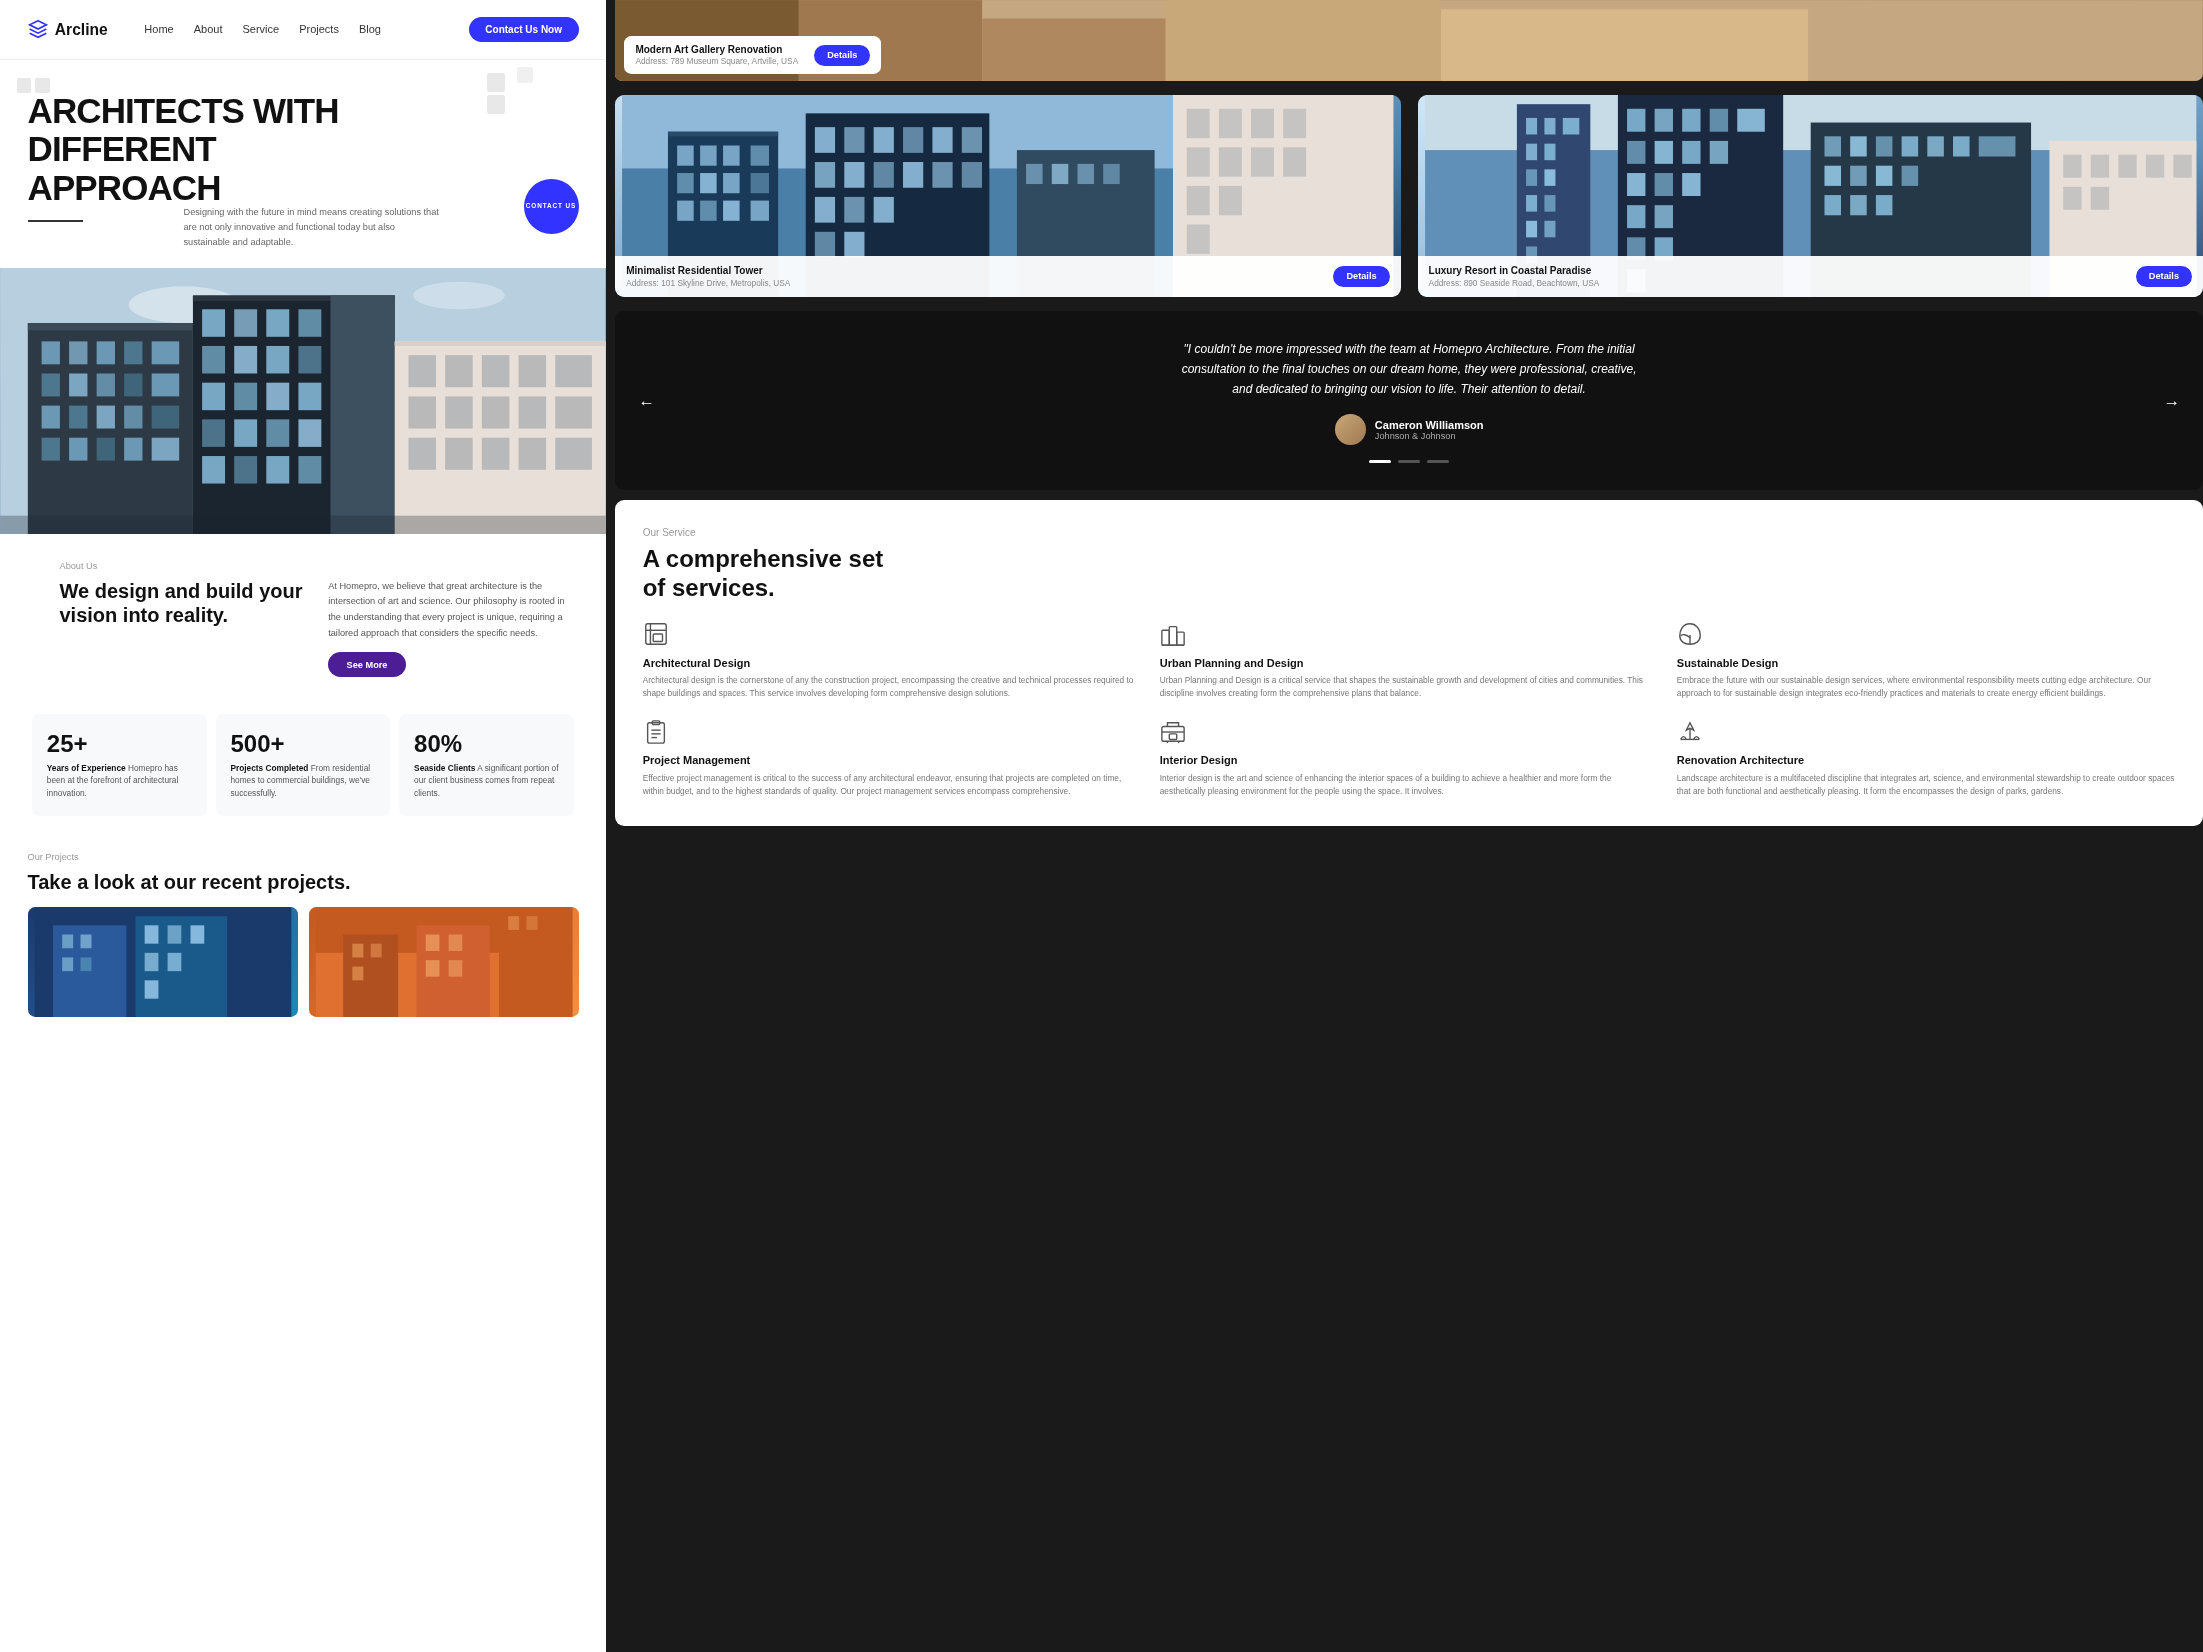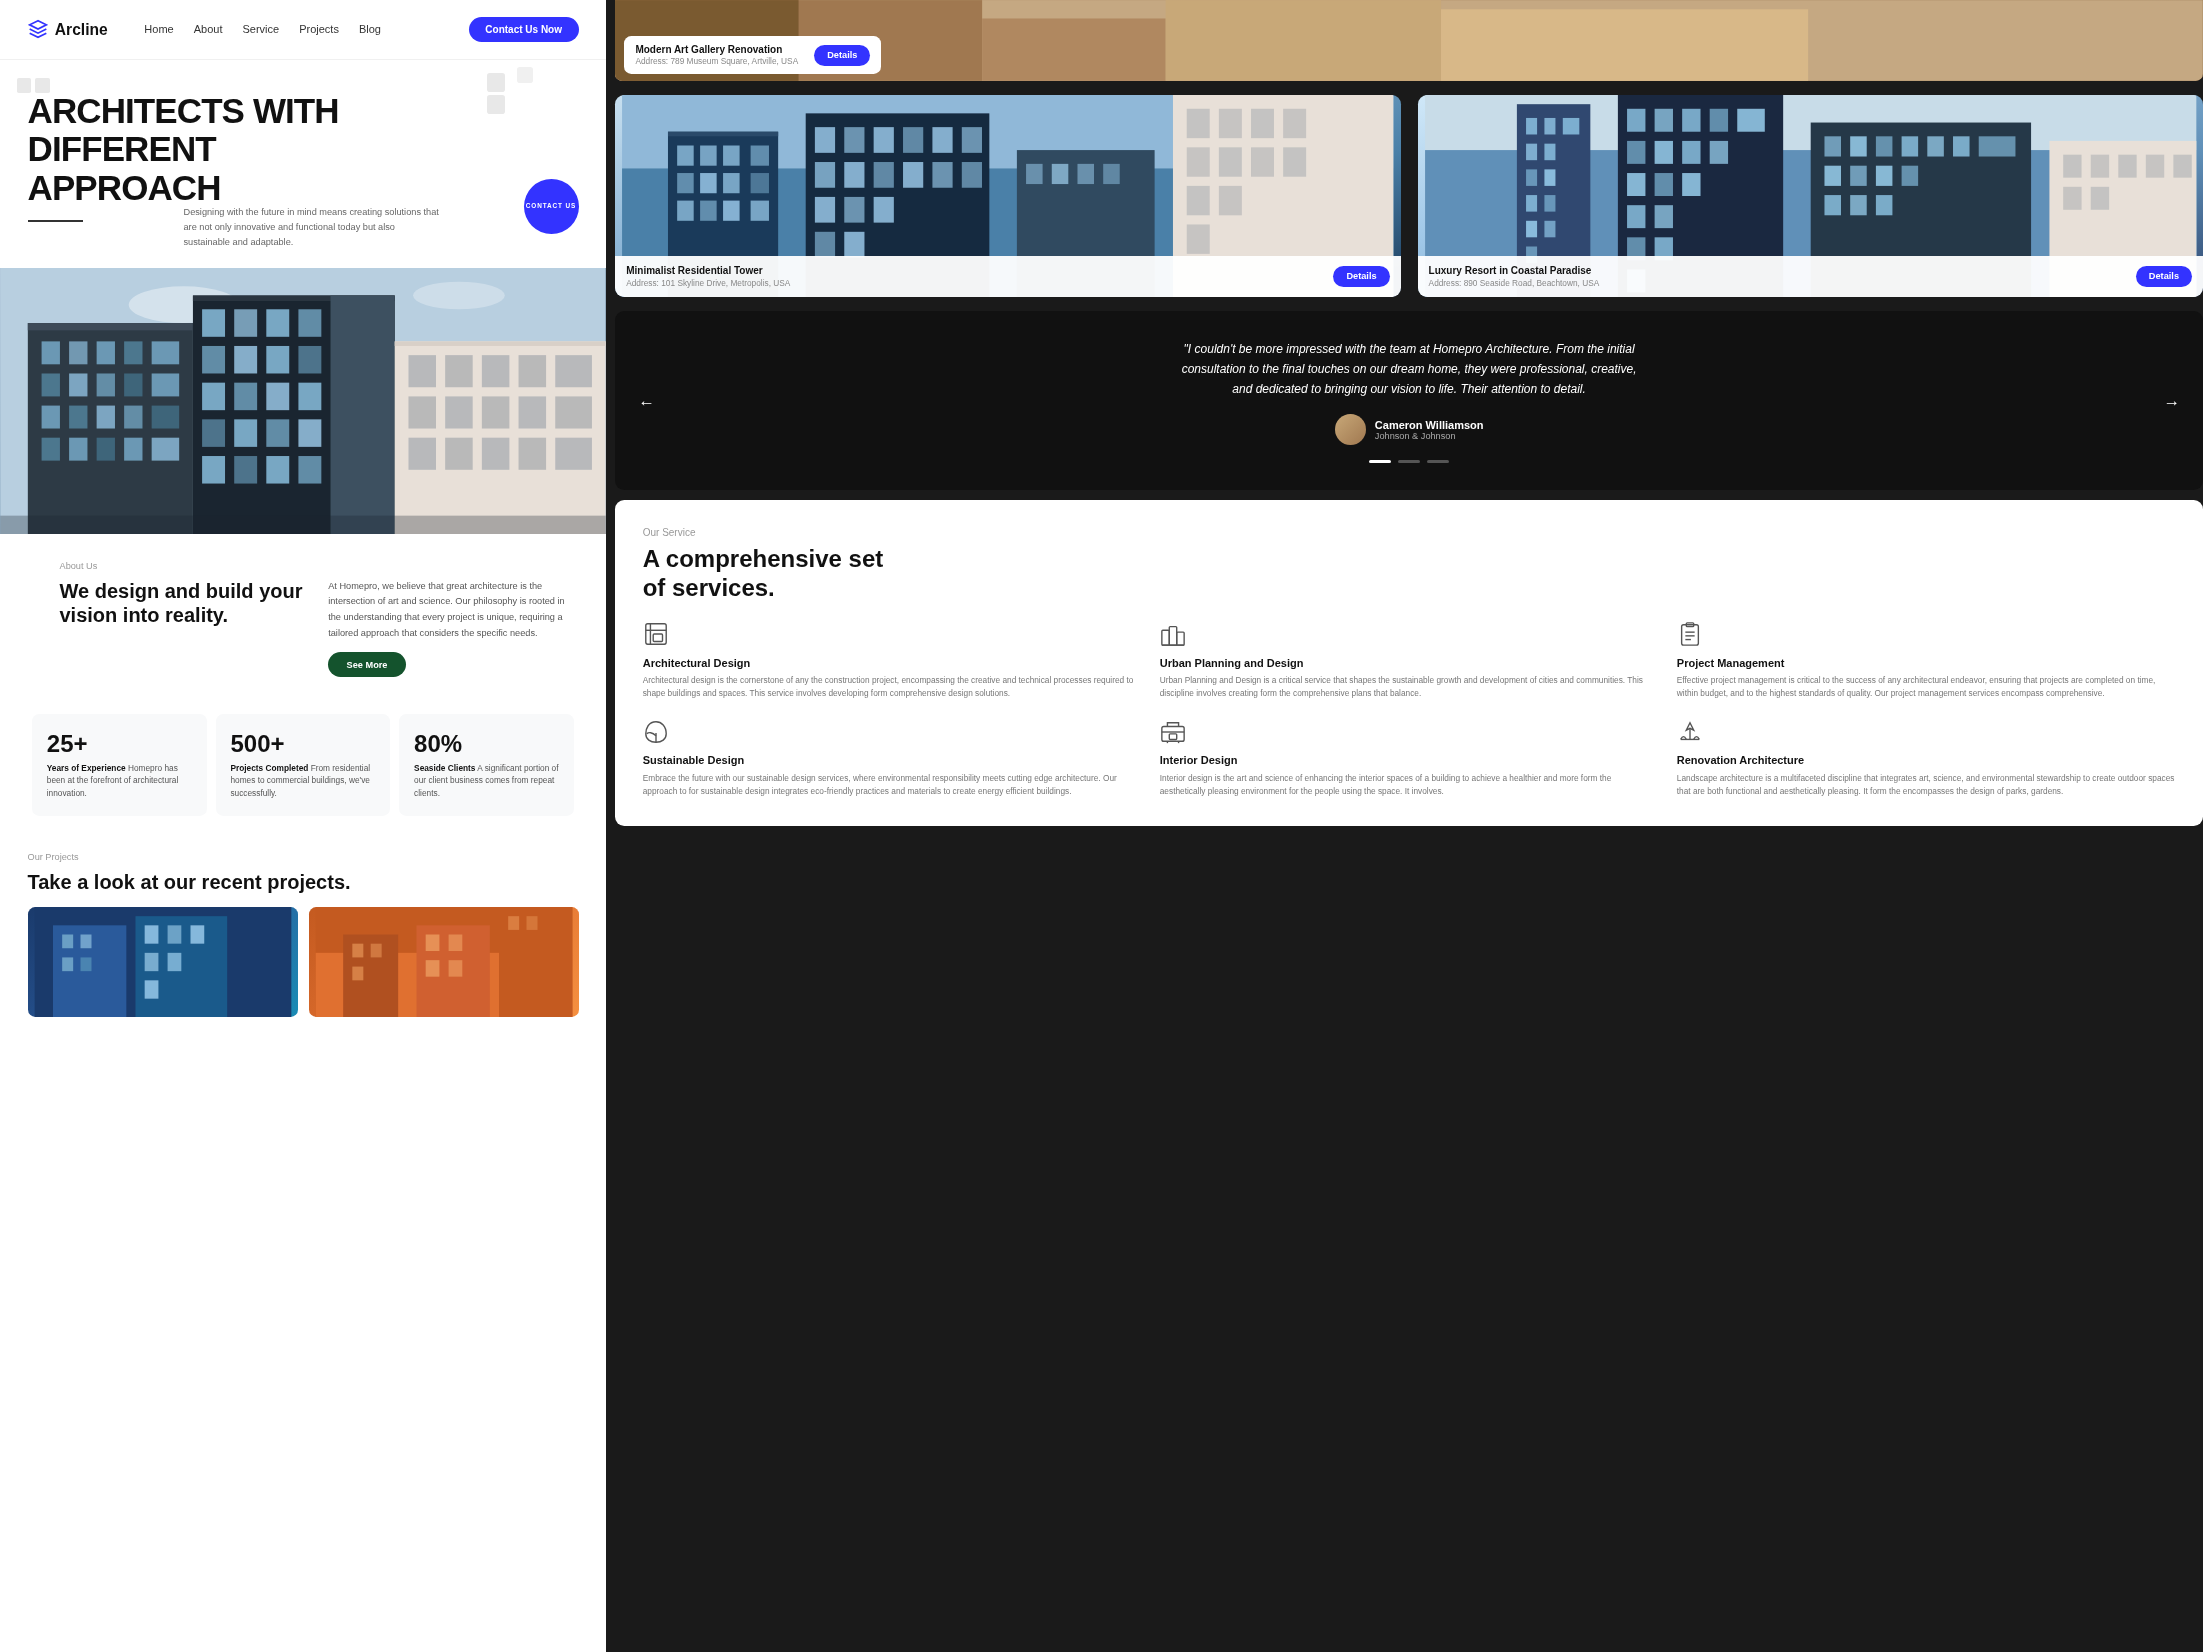--- a/index.html
+++ b/index.html
@@ -168,21 +168,21 @@
       flex-direction: column;
       gap: 11px;
     }
     .about-desc {
       font-size: 9.2px;
       color: #555;
       line-height: 1.7;
     }
     .see-more-btn {
       display: inline-block;
-      background: #14532d;
+      background: #4c1d95;
       color: #fff;
       border: none;
       border-radius: 18.4px;
       padding: 7.3px 18.4px;
       font-size: 9.2px;
       font-weight: 600;
       cursor: pointer;
       width: fit-content;
     }
 
@@ -850,38 +850,38 @@
             <rect x="10" y="6" width="8" height="20" rx="1"></rect>
             <rect x="18" y="12" width="8" height="14" rx="1"></rect>
             <line x1="2" y1="26" x2="26" y2="26"></line>
           </svg>
           <div class="service-name">Urban Planning and Design</div>
           <div class="service-desc">Urban Planning and Design is a critical service that shapes the sustainable growth and development of cities and communities. This discipline involves creating form the comprehensive plans that balance.</div>
         </div>
 
         <div class="service-item">
           <svg class="service-icon" viewBox="0 0 28 28" fill="none" stroke="#555" stroke-width="1.5">
+            <path d="M14 3 C6 3 3 10 3 16 C3 22 8 25 14 25 C20 25 25 22 25 16 C25 8 20 3 14 3 Z"></path>
+            <line x1="14" y1="25" x2="14" y2="15"></line>
+            <path d="M14 18 C10 14 6 14 4 16"></path>
+          </svg>
+          <div class="service-name">Sustainable Design</div>
+          <div class="service-desc">Embrace the future with our sustainable design services, where environmental responsibility meets cutting edge architecture. Our approach to for sustainable design integrates eco-friendly practices and materials to create energy efficient buildings.</div>
+        </div>
+
+        <div class="service-item">
+          <svg class="service-icon" viewBox="0 0 28 28" fill="none" stroke="#555" stroke-width="1.5">
             <rect x="5" y="4" width="18" height="22" rx="2"></rect>
             <rect x="10" y="2" width="8" height="4" rx="1"></rect>
             <line x1="9" y1="12" x2="19" y2="12"></line>
             <line x1="9" y1="16" x2="19" y2="16"></line>
             <line x1="9" y1="20" x2="15" y2="20"></line>
           </svg>
           <div class="service-name">Project Management</div>
           <div class="service-desc">Effective project management is critical to the success of any architectural endeavor, ensuring that projects are completed on time, within budget, and to the highest standards of quality. Our project management services encompass comprehensive.</div>
-        </div>
-
-        <div class="service-item">
-          <svg class="service-icon" viewBox="0 0 28 28" fill="none" stroke="#555" stroke-width="1.5">
-            <path d="M14 3 C6 3 3 10 3 16 C3 22 8 25 14 25 C20 25 25 22 25 16 C25 8 20 3 14 3 Z"></path>
-            <line x1="14" y1="25" x2="14" y2="15"></line>
-            <path d="M14 18 C10 14 6 14 4 16"></path>
-          </svg>
-          <div class="service-name">Sustainable Design</div>
-          <div class="service-desc">Embrace the future with our sustainable design services, where environmental responsibility meets cutting edge architecture. Our approach to for sustainable design integrates eco-friendly practices and materials to create energy efficient buildings.</div>
         </div>
 
         <div class="service-item">
           <svg class="service-icon" viewBox="0 0 28 28" fill="none" stroke="#555" stroke-width="1.5">
             <rect x="2" y="8" width="24" height="16" rx="2"></rect>
             <path d="M8 24 L8 26"></path>
             <path d="M20 24 L20 26"></path>
             <path d="M2 14 L26 14"></path>
             <path d="M8 8 L8 4 L20 4 L20 8"></path>
             <rect x="10" y="16" width="8" height="6" rx="1"></rect>

